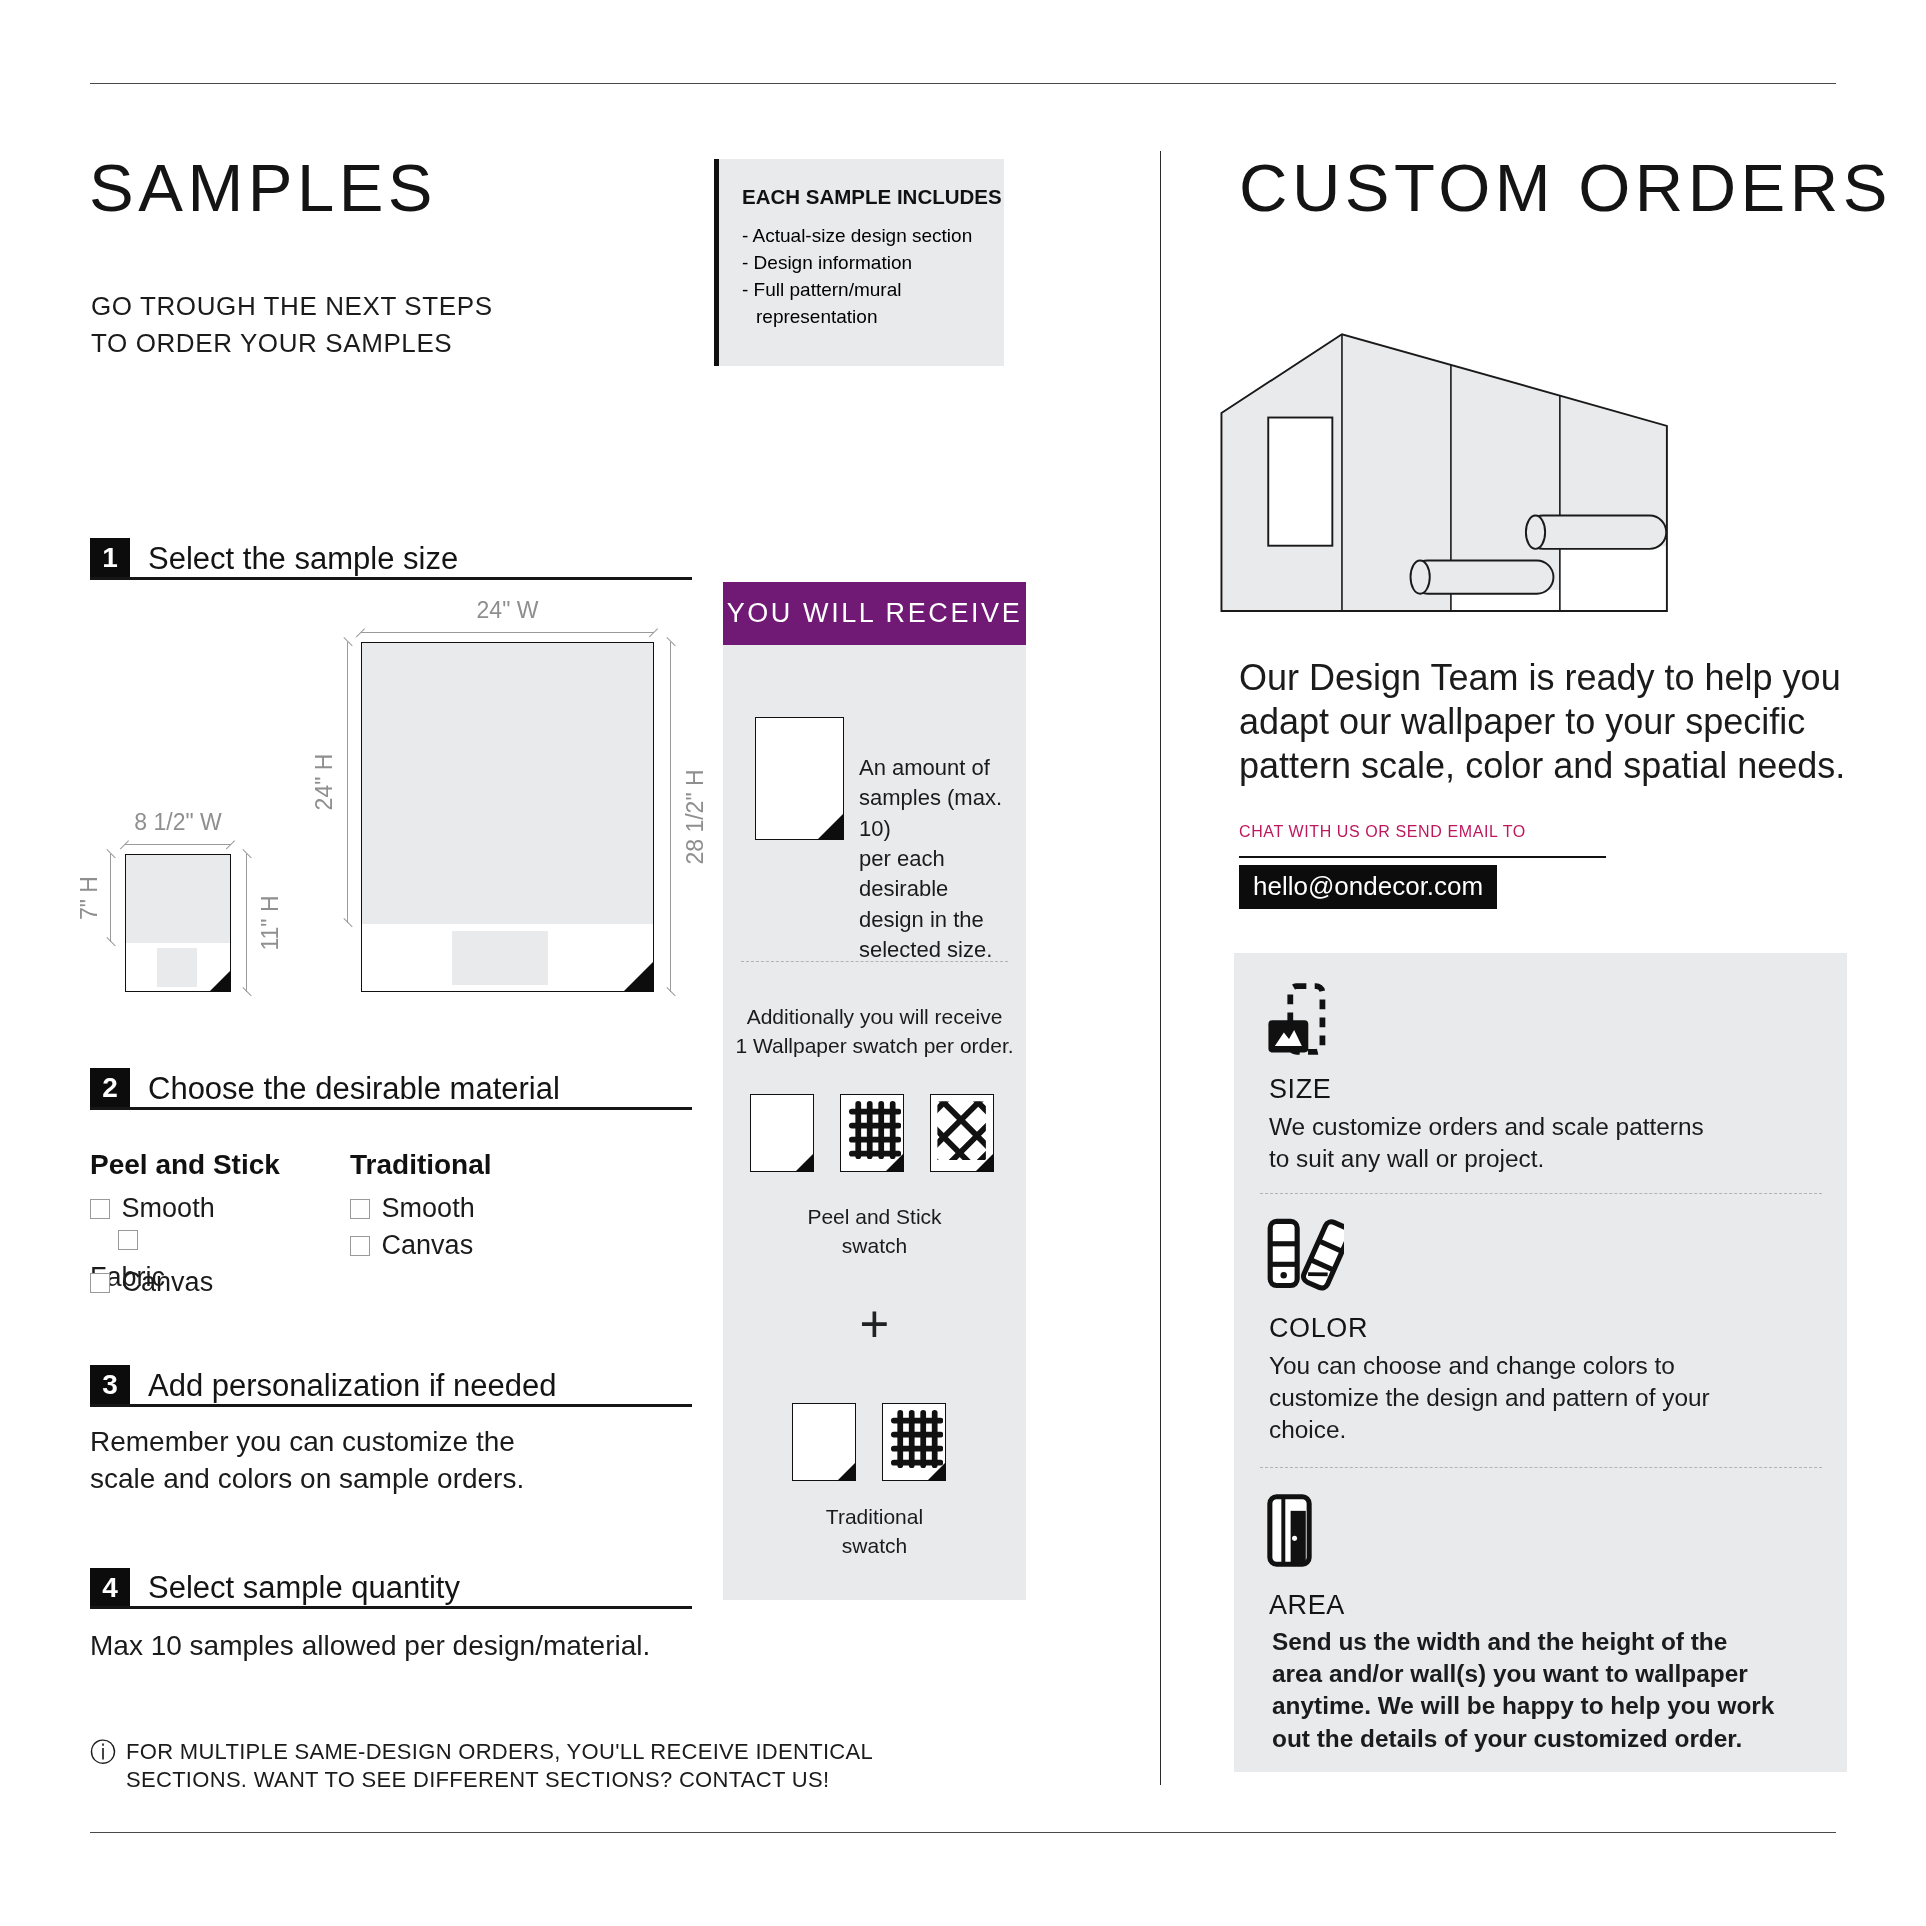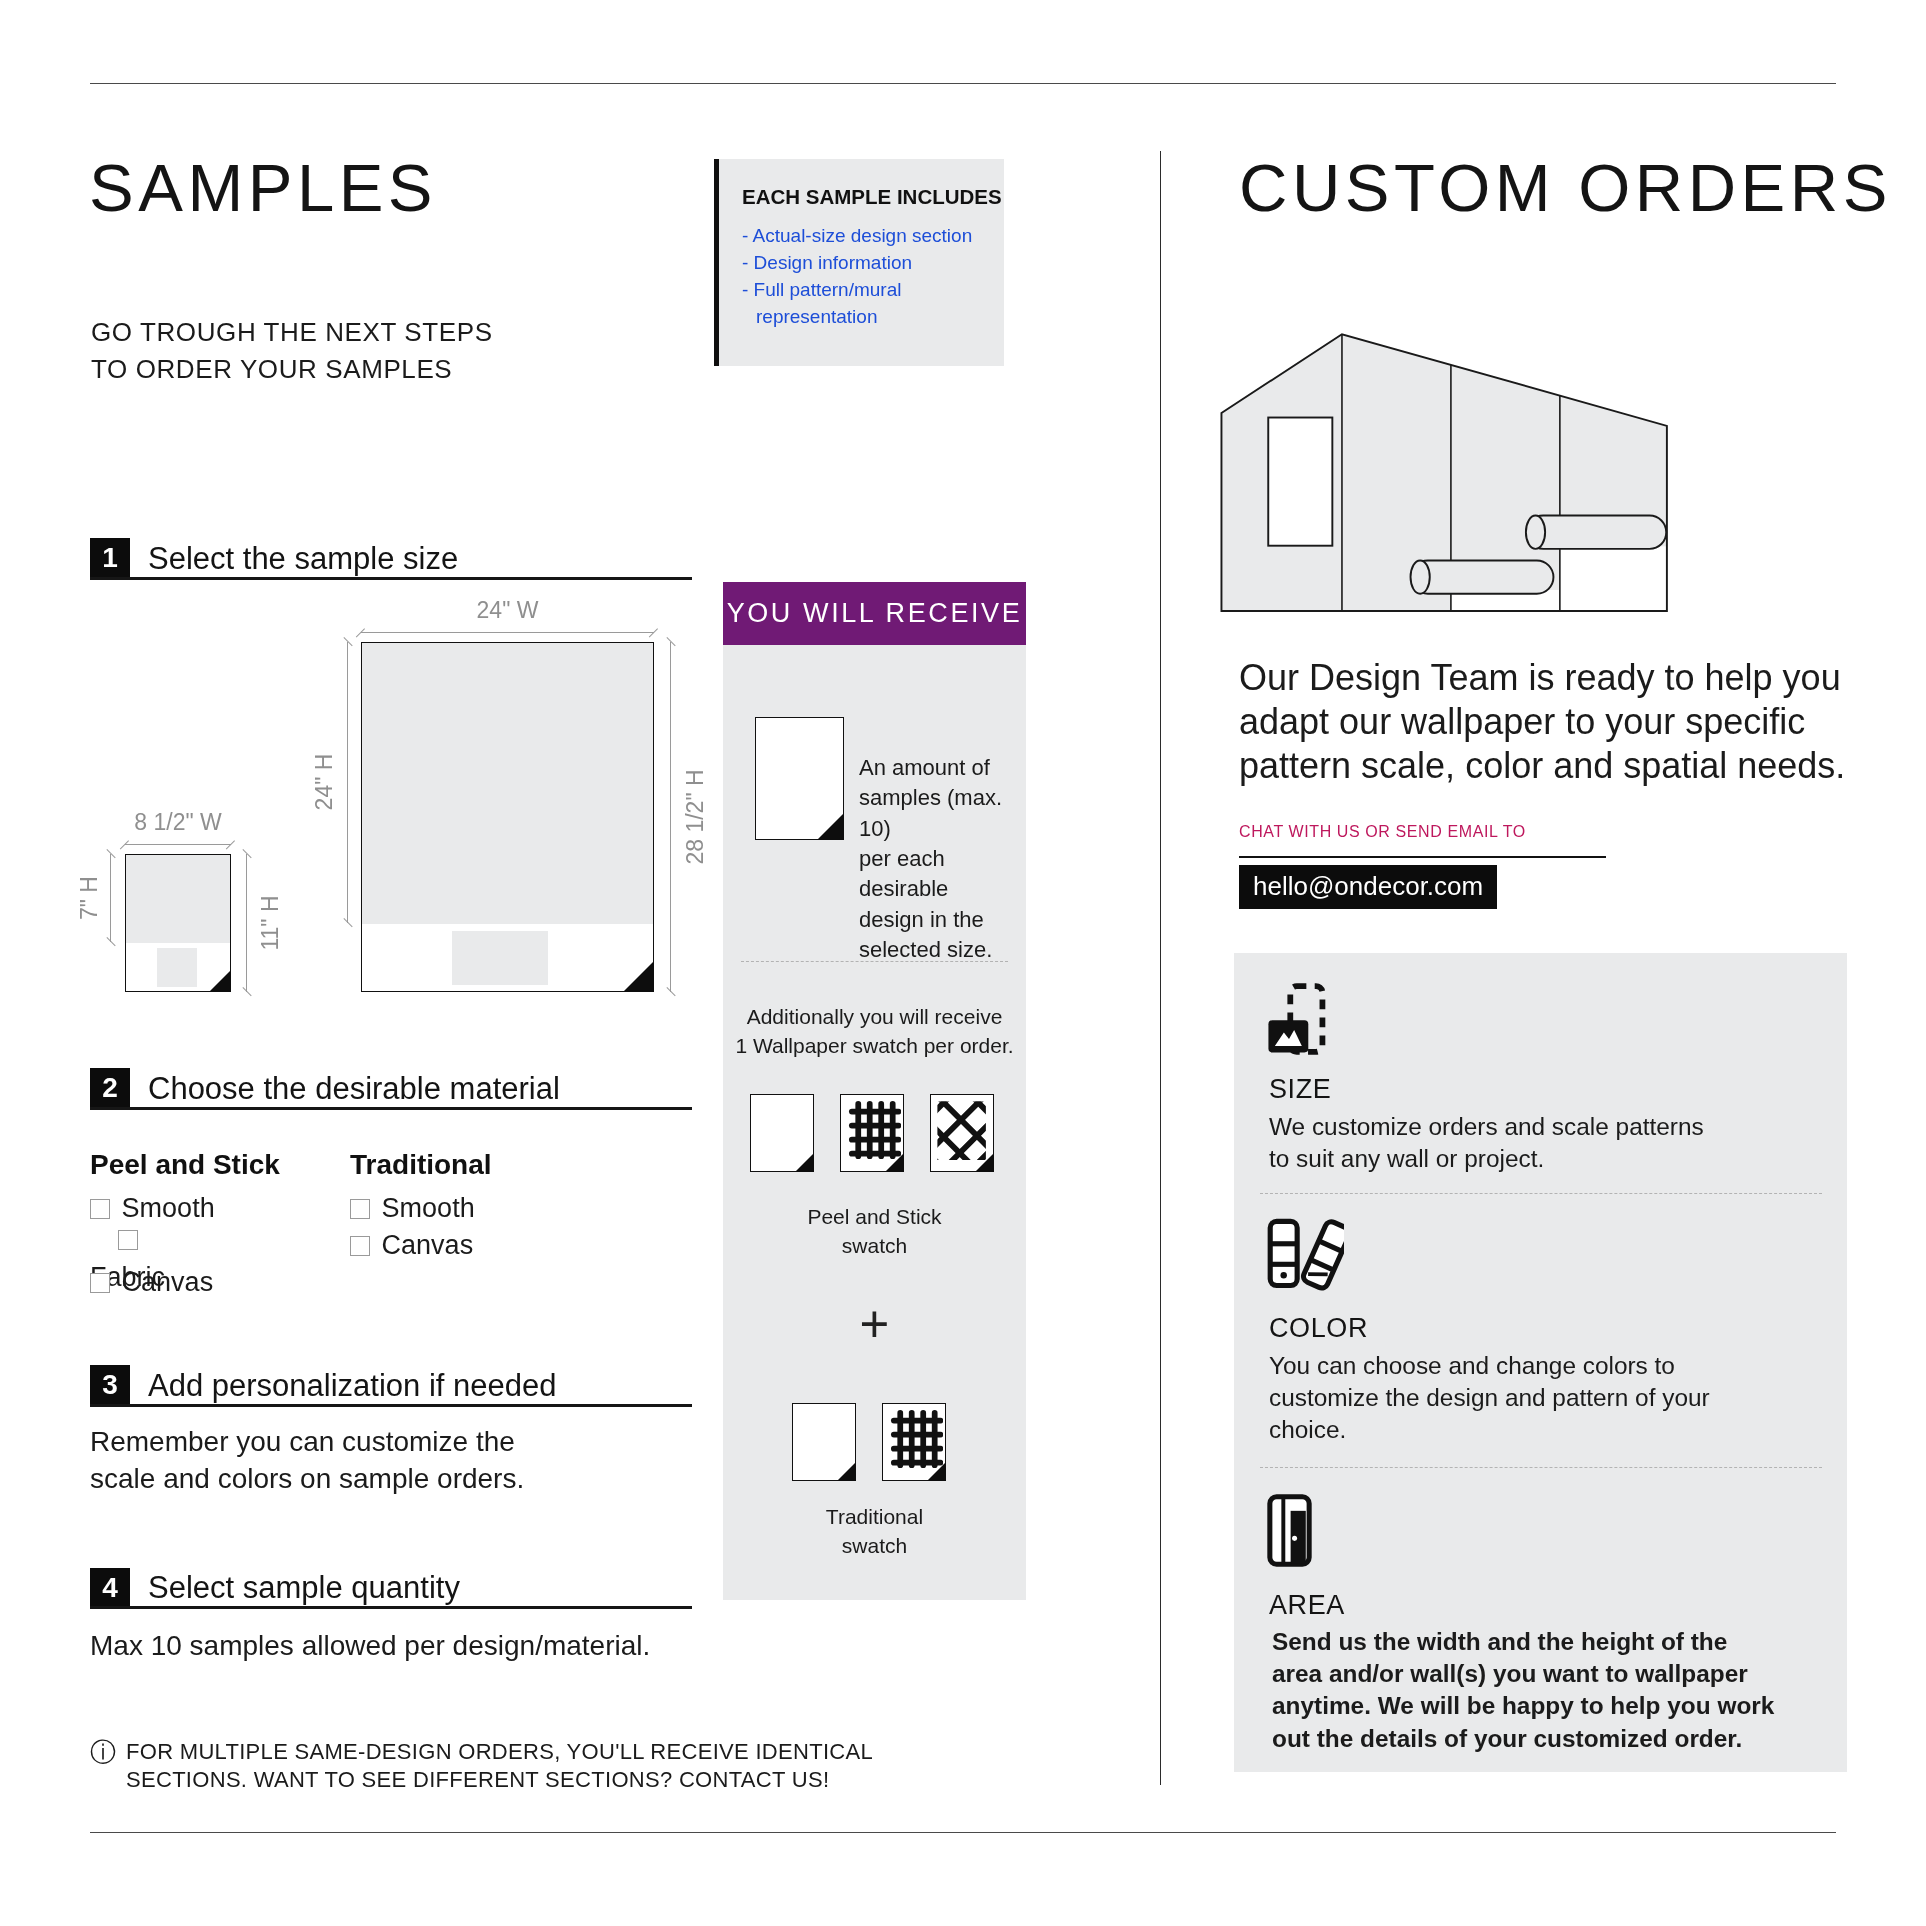--- a/index.html
+++ b/index.html
@@ -11,21 +11,21 @@
   .abs{position:absolute;}
   .rule{position:absolute;height:1.3px;background:#4a4a4a;}
   .vdivider{position:absolute;width:1.3px;background:#2b2b2b;}
   .big-title{position:absolute;font-size:67px;letter-spacing:4.5px;font-weight:400;color:#141414;white-space:nowrap;}
   .intro{position:absolute;font-size:26px;line-height:1.42;letter-spacing:0.6px;color:#1b1b1b;}
 
   
   .includes-box{position:absolute;left:714px;top:159px;width:290px;height:207px;background:#e9eaeb;}
   .includes-bar{position:absolute;left:0;top:0;width:4.5px;height:100%;background:#0f0f0f;}
   .includes-title{position:absolute;left:28px;top:26px;font-size:20.5px;font-weight:bold;color:#111;}
-  .includes-items{position:absolute;left:28px;top:64px;width:256px;font-size:19px;line-height:1.42;color:#1d4ed8;}
+  .includes-items{position:absolute;left:28px;top:64px;width:256px;font-size:19px;line-height:1.42;color:#000000;}
   .includes-items div{padding-left:14px;text-indent:-14px;}
 
   
   .badge{position:absolute;width:40px;height:40px;background:#0c0c0c;color:#fff;
          font-size:28px;font-weight:bold;display:flex;align-items:center;justify-content:center;}
   .step-title{position:absolute;font-size:31px;color:#141414;white-space:nowrap;}
   .step-underline{position:absolute;height:2.6px;background:#161616;}
   .note{position:absolute;font-size:28px;line-height:1.32;color:#1b1b1b;}
 
   
@@ -75,21 +75,21 @@
 </style>
 </head>
 <body>
 
 <div class="rule" style="left:90px;top:83px;width:1746px;"></div>
 <div class="rule" style="left:90px;top:1832px;width:1746px;"></div>
 <div class="vdivider" style="left:1160px;top:151px;height:1634px;"></div>
 
 <div class="big-title" style="left:89px;top:149px;">SAMPLES</div>
 
-<div class="intro" style="left:91px;top:314px;">
+<div class="intro" style="left:91px;top:288px;">
   <div>GO TROUGH THE NEXT STEPS</div>
   <div>TO ORDER YOUR SAMPLES</div>
 </div>
 
 <div class="includes-box">
   <div class="includes-bar"></div>
   <div class="includes-title">EACH SAMPLE INCLUDES</div>
   <div class="includes-items">
     <div>- Actual-size design section</div>
     <div>- Design information</div>

